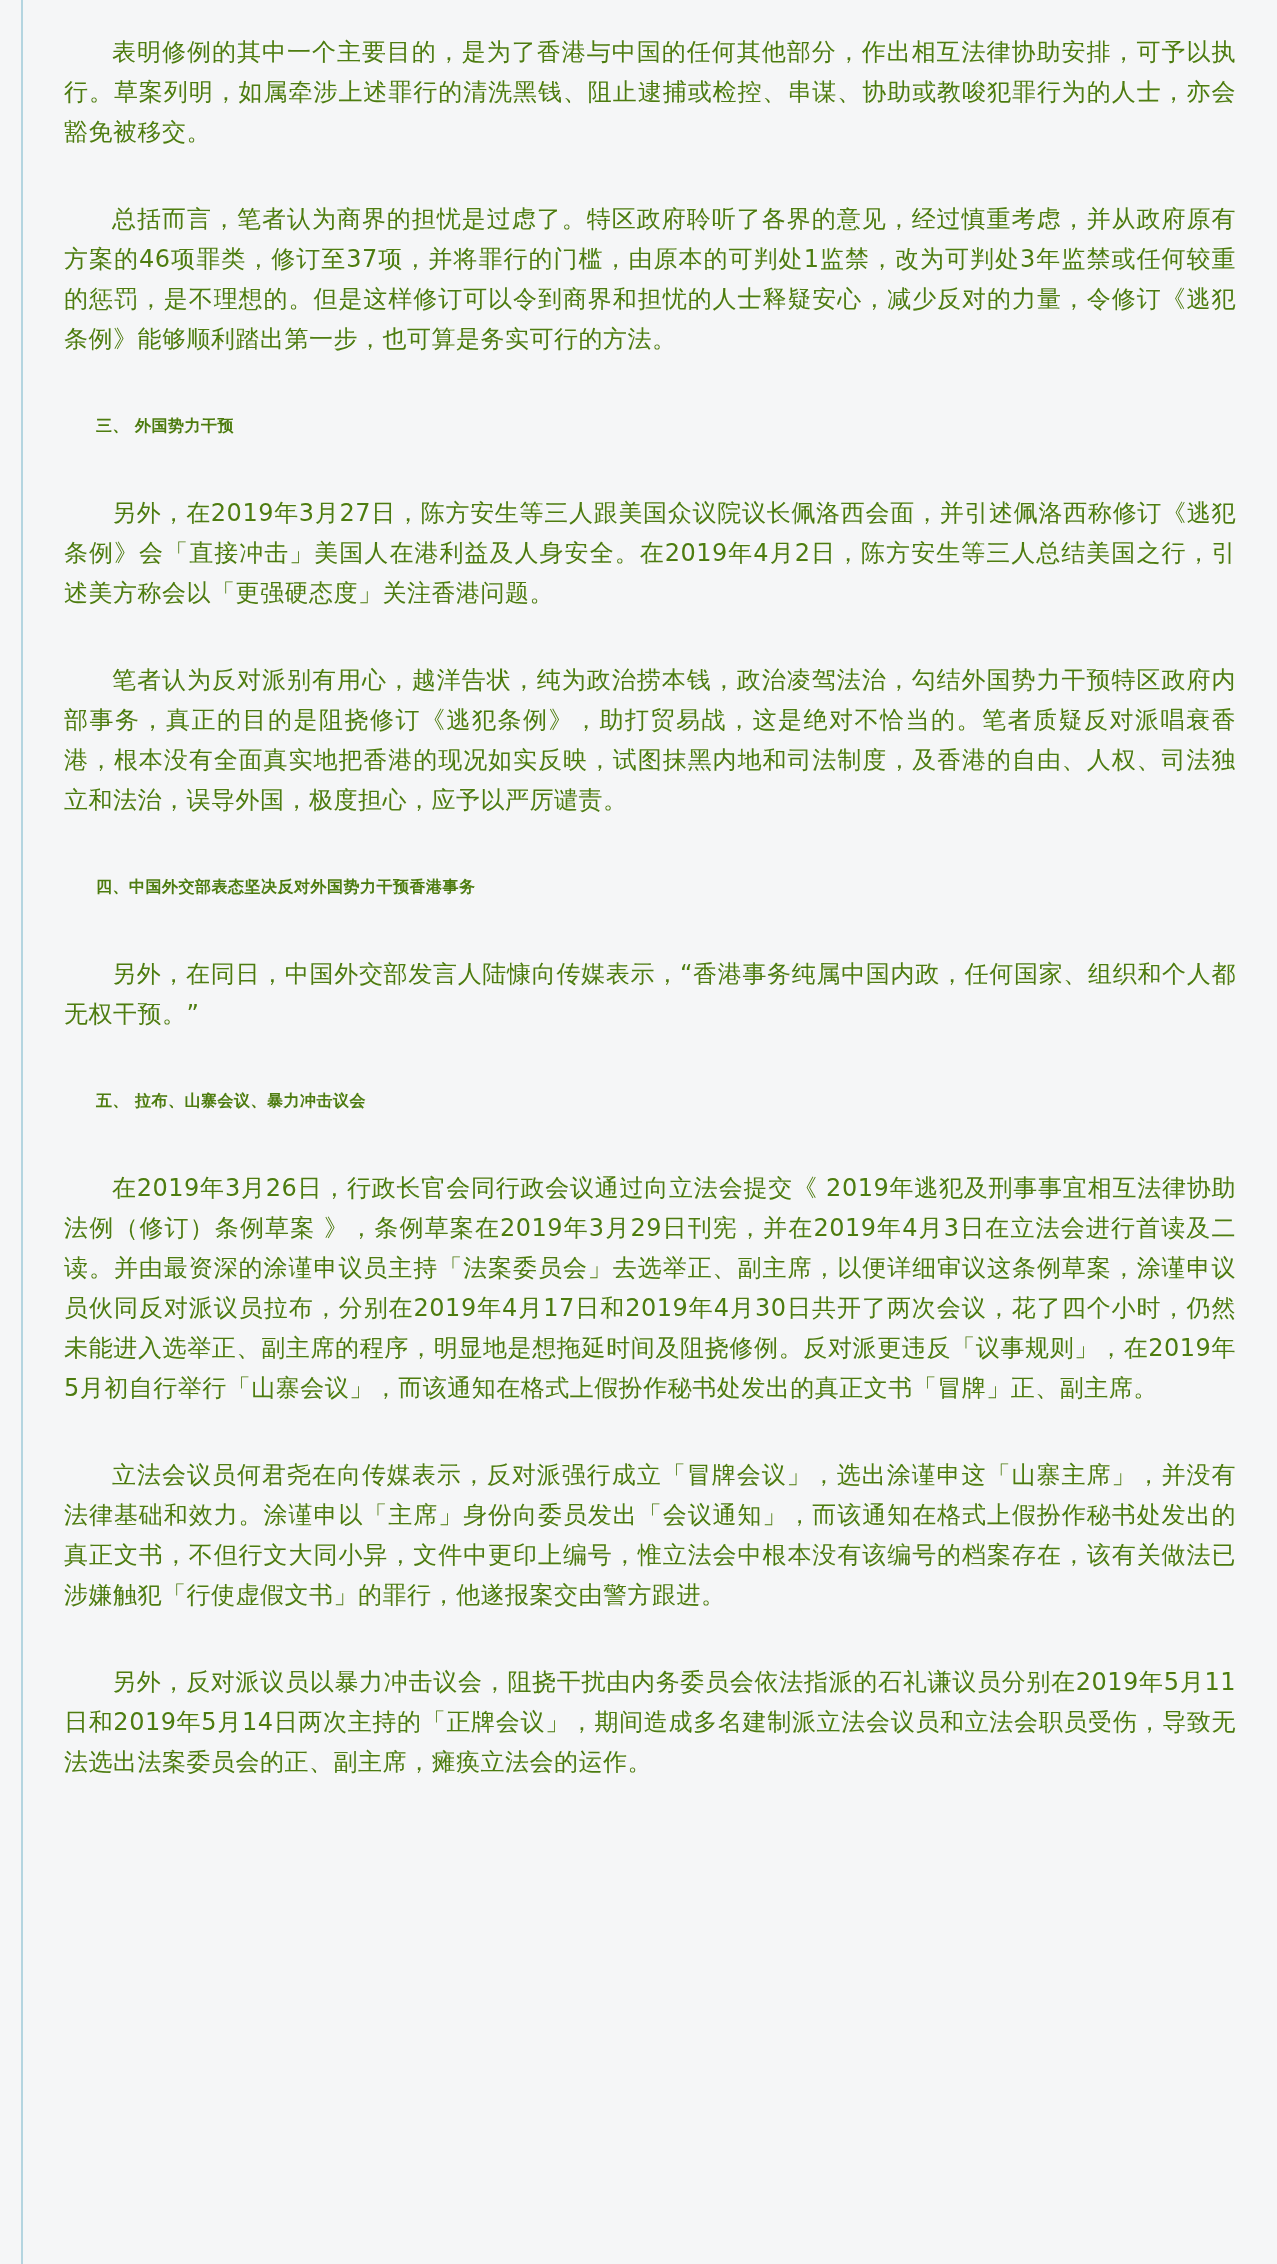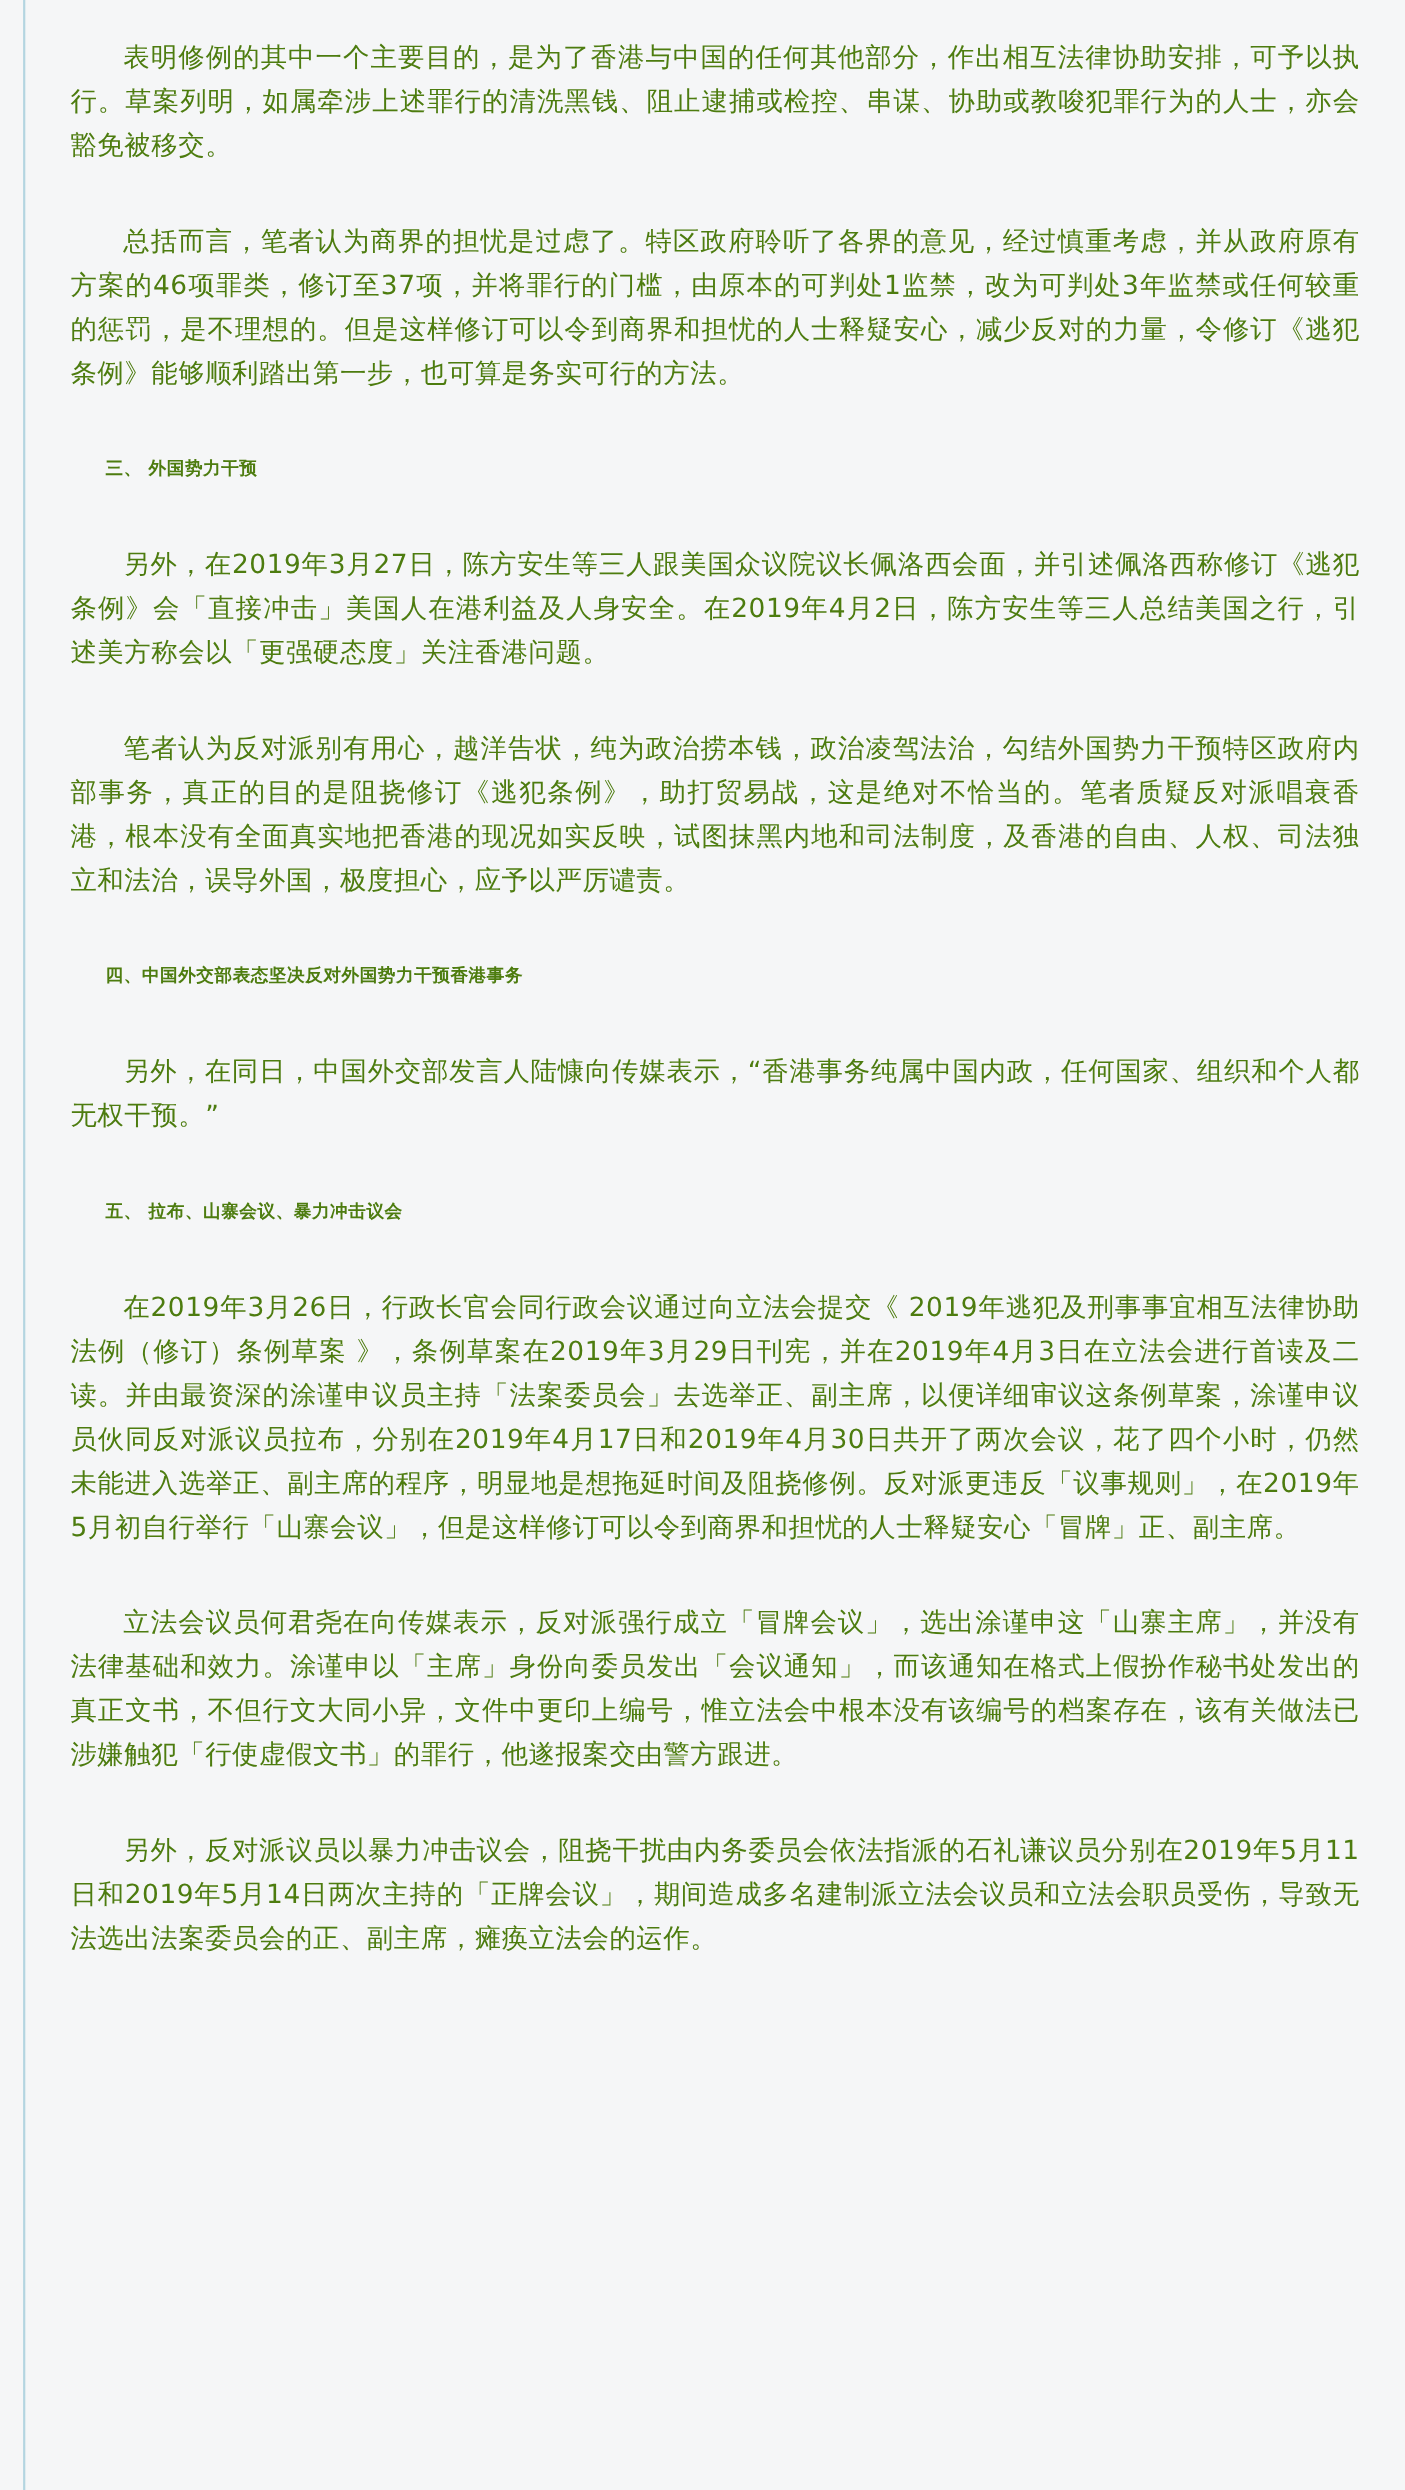--- a/index.html
+++ b/index.html
@@ -55,17 +55,17 @@
   <div class="left-rule"></div>
   <div class="content">
     <p class="para">表明修例的其中一个主要目的，是为了香港与中国的任何其他部分，作出相互法律协助安排，可予以执行。草案列明，如属牵涉上述罪行的清洗黑钱、阻止逮捕或检控、串谋、协助或教唆犯罪行为的人士，亦会豁免被移交。</p>
     <p class="para">总括而言，笔者认为商界的担忧是过虑了。特区政府聆听了各界的意见，经过慎重考虑，并从政府原有方案的46项罪类，修订至37项，并将罪行的门槛，由原本的可判处1监禁，改为可判处3年监禁或任何较重的惩罚，是不理想的。但是这样修订可以令到商界和担忧的人士释疑安心，减少反对的力量，令修订《逃犯条例》能够顺利踏出第一步，也可算是务实可行的方法。</p>
     <h3 class="heading">三、 外国势力干预</h3>
     <p class="para">另外，在2019年3月27日，陈方安生等三人跟美国众议院议长佩洛西会面，并引述佩洛西称修订《逃犯条例》会「直接冲击」美国人在港利益及人身安全。在2019年4月2日，陈方安生等三人总结美国之行，引述美方称会以「更强硬态度」关注香港问题。</p>
     <p class="para">笔者认为反对派别有用心，越洋告状，纯为政治捞本钱，政治凌驾法治，勾结外国势力干预特区政府内部事务，真正的目的是阻挠修订《逃犯条例》，助打贸易战，这是绝对不恰当的。笔者质疑反对派唱衰香港，根本没有全面真实地把香港的现况如实反映，试图抹黑内地和司法制度，及香港的自由、人权、司法独立和法治，误导外国，极度担心，应予以严厉谴责。</p>
     <h3 class="heading">四、中国外交部表态坚决反对外国势力干预香港事务</h3>
     <p class="para">另外，在同日，中国外交部发言人陆慷向传媒表示，“香港事务纯属中国内政，任何国家、组织和个人都无权干预。”</p>
     <h3 class="heading">五、 拉布、山寨会议、暴力冲击议会</h3>
-    <p class="para">在2019年3月26日，行政长官会同行政会议通过向立法会提交《 2019年逃犯及刑事事宜相互法律协助法例（修订）条例草案 》，条例草案在2019年3月29日刊宪，并在2019年4月3日在立法会进行首读及二读。并由最资深的涂谨申议员主持「法案委员会」去选举正、副主席，以便详细审议这条例草案，涂谨申议员伙同反对派议员拉布，分别在2019年4月17日和2019年4月30日共开了两次会议，花了四个小时，仍然未能进入选举正、副主席的程序，明显地是想拖延时间及阻挠修例。反对派更违反「议事规则」，在2019年5月初自行举行「山寨会议」，但是这样修订可以令到商界和担忧的人士释疑安心「冒牌」正、副主席。</p>
+    <p class="para">在2019年3月26日，行政长官会同行政会议通过向立法会提交《 2019年逃犯及刑事事宜相互法律协助法例（修订）条例草案 》，条例草案在2019年3月29日刊宪，并在2019年4月3日在立法会进行首读及二读。并由最资深的涂谨申议员主持「法案委员会」去选举正、副主席，以便详细审议这条例草案，涂谨申议员伙同反对派议员拉布，分别在2019年4月17日和2019年4月30日共开了两次会议，花了四个小时，仍然未能进入选举正、副主席的程序，明显地是想拖延时间及阻挠修例。反对派更违反「议事规则」，在2019年5月初自行举行「山寨会议」，而该通知在格式上假扮作秘书处发出的真正文书「冒牌」正、副主席。</p>
     <p class="para">立法会议员何君尧在向传媒表示，反对派强行成立「冒牌会议」，选出涂谨申这「山寨主席」，并没有法律基础和效力。涂谨申以「主席」身份向委员发出「会议通知」，而该通知在格式上假扮作秘书处发出的真正文书，不但行文大同小异，文件中更印上编号，惟立法会中根本没有该编号的档案存在，该有关做法已涉嫌触犯「行使虚假文书」的罪行，他遂报案交由警方跟进。</p>
     <p class="para">另外，反对派议员以暴力冲击议会，阻挠干扰由内务委员会依法指派的石礼谦议员分别在2019年5月11日和2019年5月14日两次主持的「正牌会议」，期间造成多名建制派立法会议员和立法会职员受伤，导致无法选出法案委员会的正、副主席，瘫痪立法会的运作。</p>
   </div>
 </div>
 
 </body></html>

